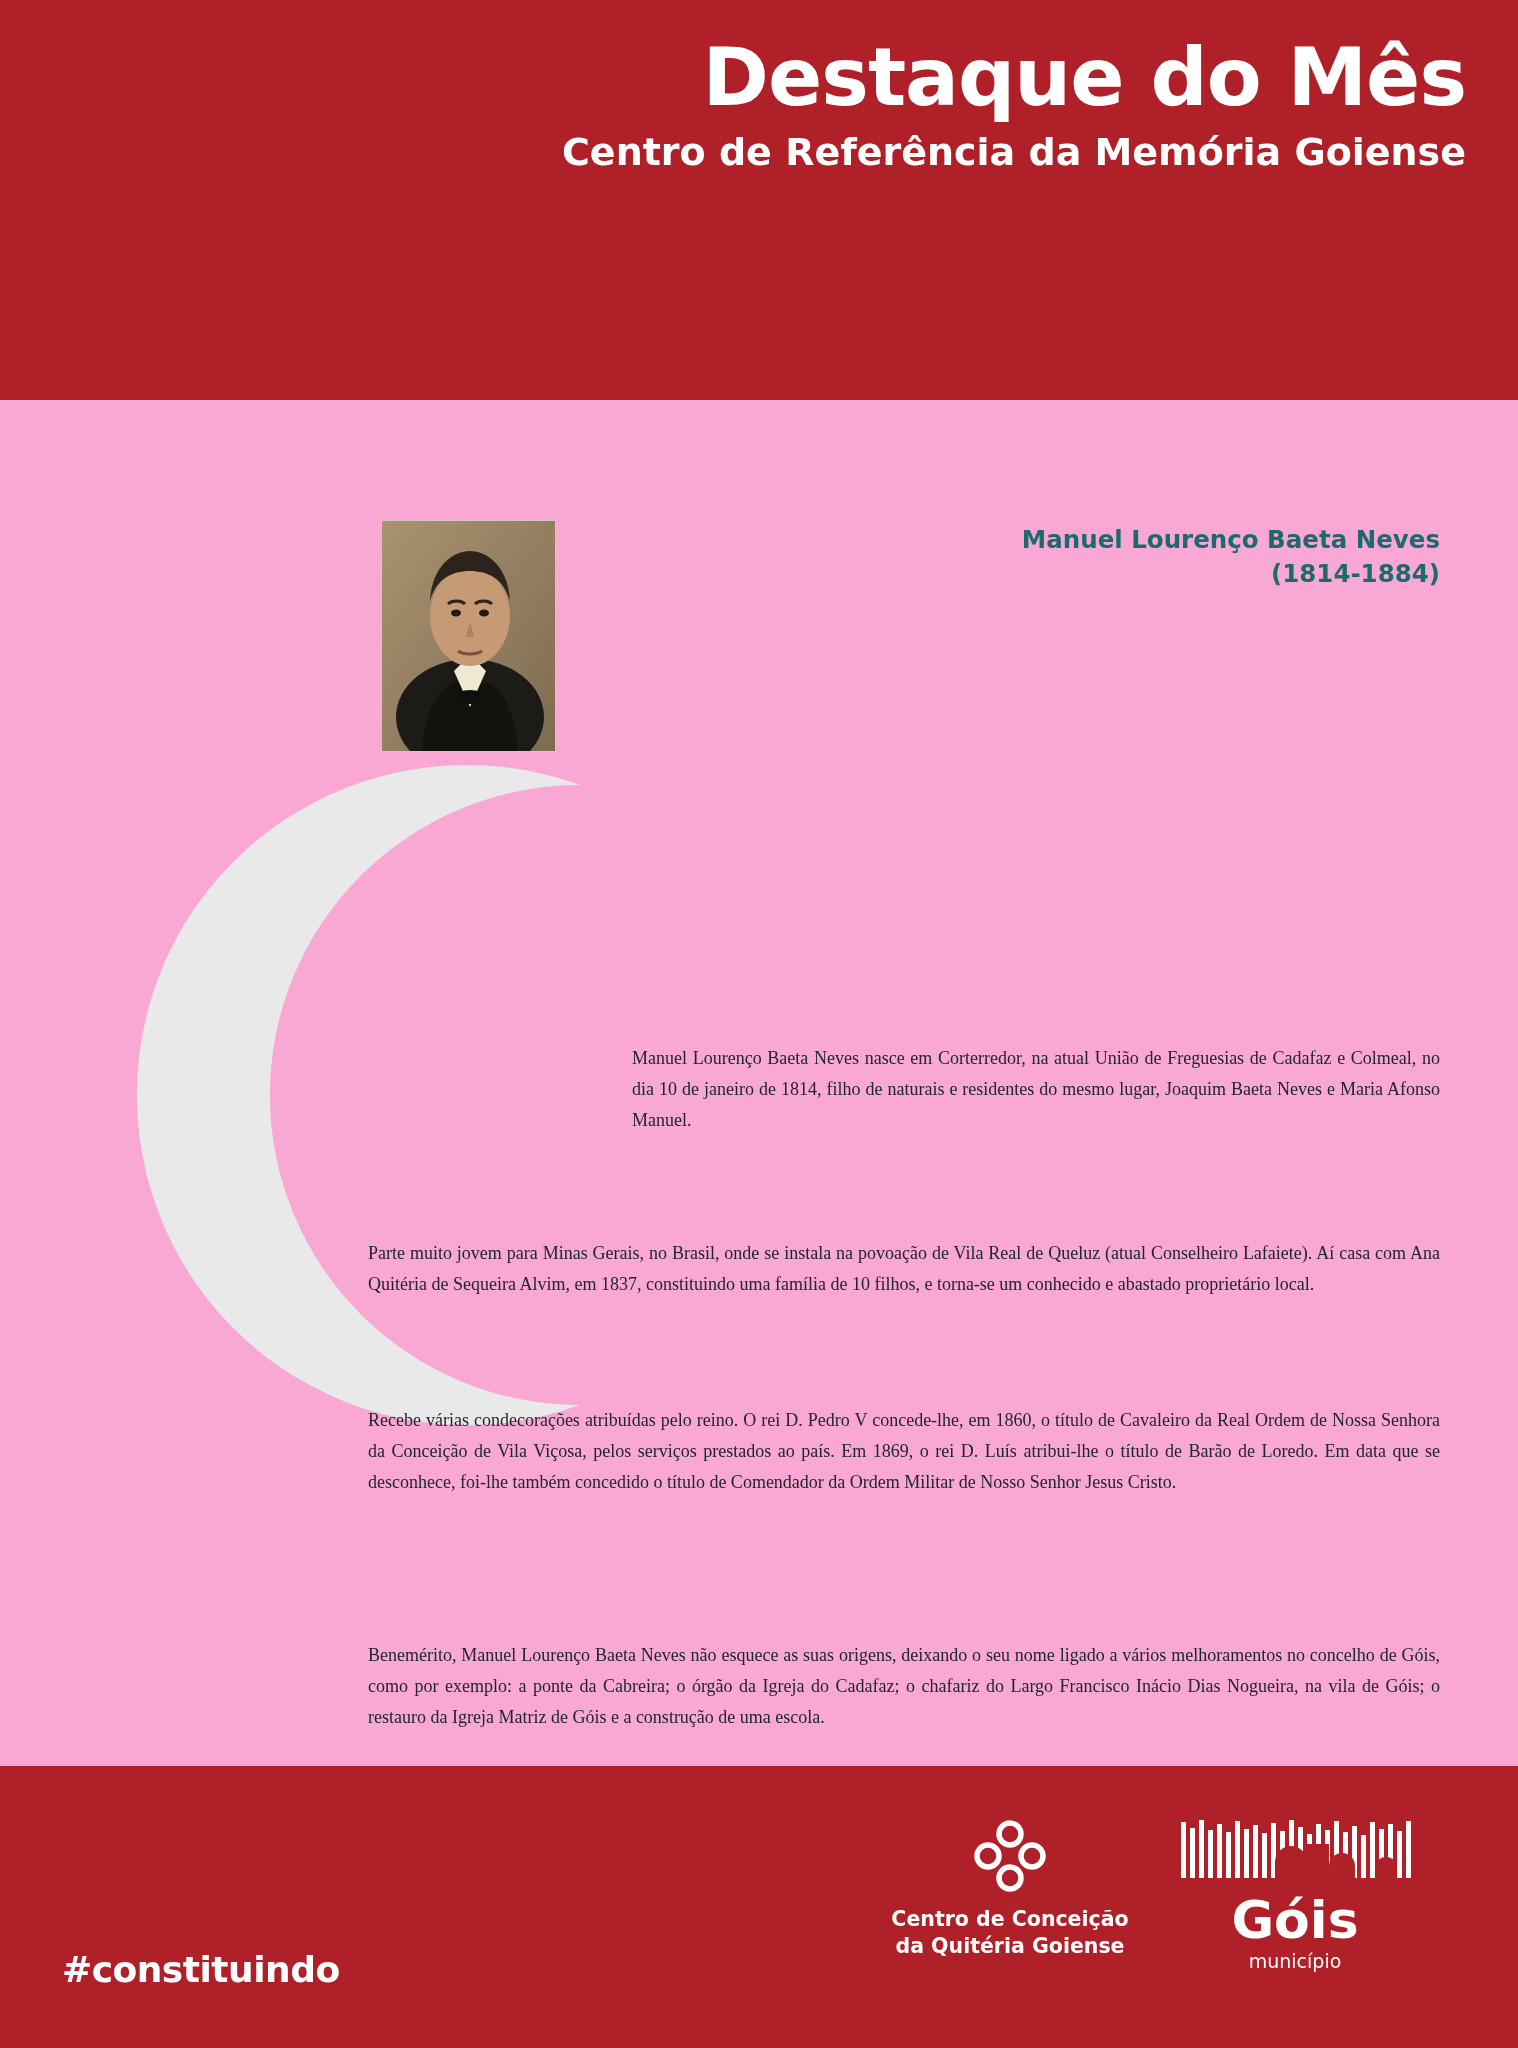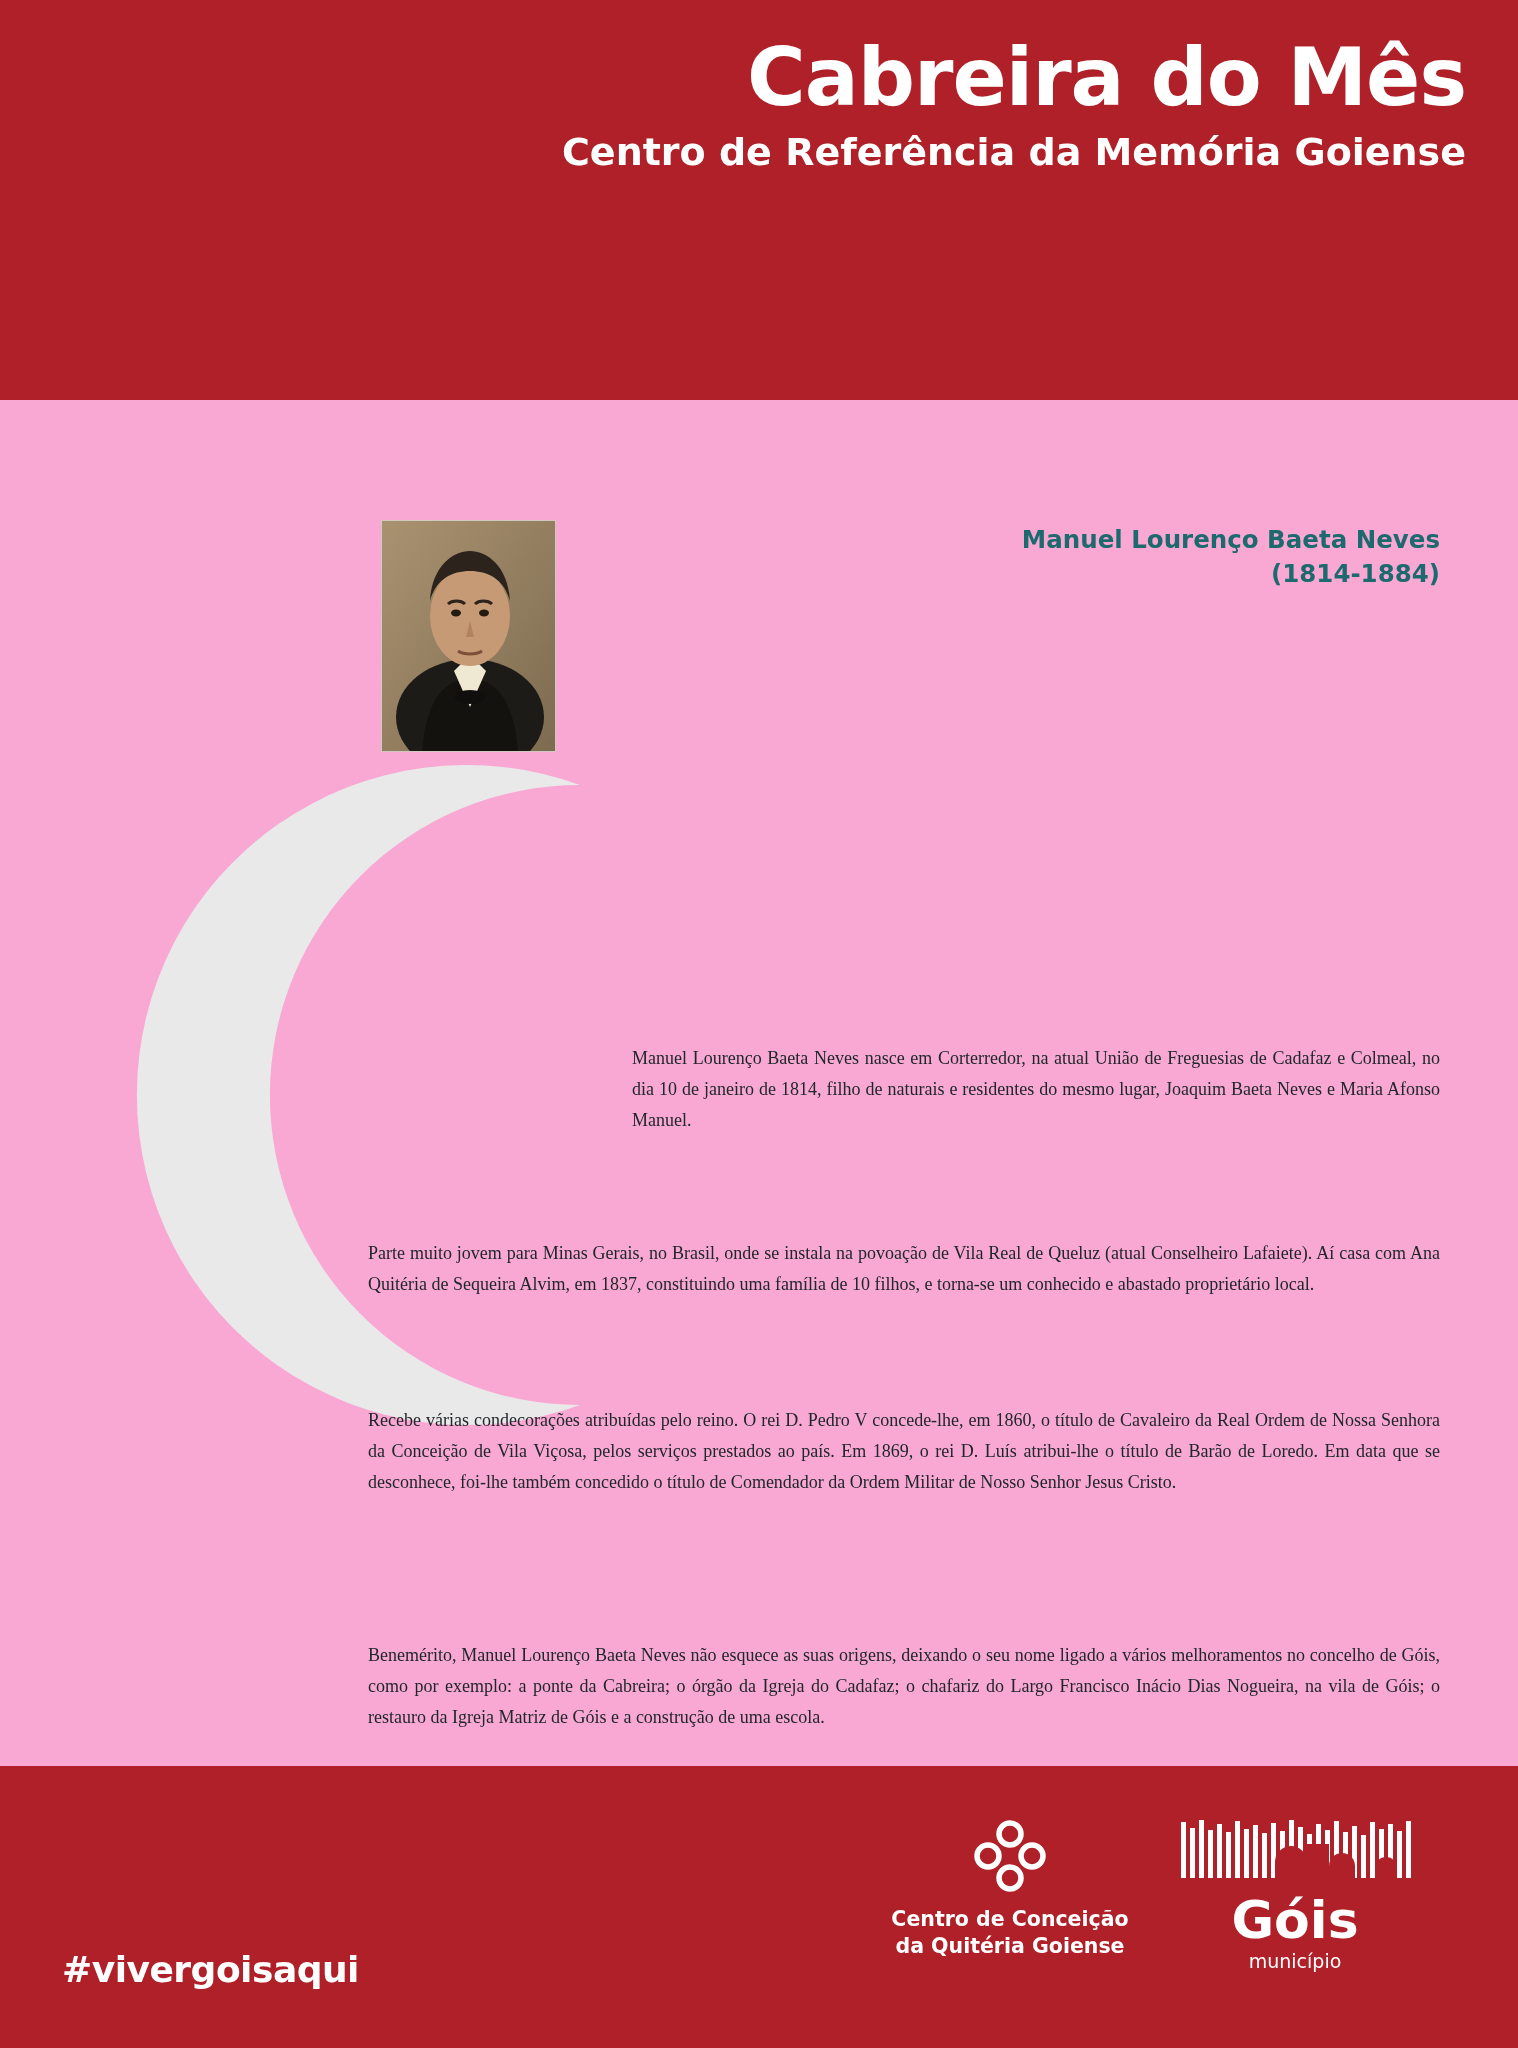--- a/index.html
+++ b/index.html
@@ -171,21 +171,21 @@
   .gois-sub {
     font-size: 19px;
     line-height: 1;
     margin-top: 6px;
   }
 </style>
 </head>
 <body>
 
 <div class="header">
-  <div class="header-title">Cabreira do Mês</div>
+  <div class="header-title">Destaque do Mês</div>
   <div class="header-subtitle">Centro de Referência da Memória Goiense</div>
 </div>
 
 <div class="content">
 
   <div class="watermark">
     <svg width="700" height="700" viewBox="0 0 700 700" aria-hidden="true">
       <path d="M520 40 A330 330 0 1 0 520 660 A265 265 0 1 1 520 40 Z" fill="#e9e9e9"></path>
     </svg>
   </div>
@@ -224,21 +224,21 @@
     <div class="para p-intro">Manuel Lourenço Baeta Neves nasce em Corterredor, na atual União de Freguesias de Cadafaz e Colmeal, no dia 10 de janeiro de 1814, filho de naturais e residentes do mesmo lugar, Joaquim Baeta Neves e Maria Afonso Manuel.</div>
     <div class="para p2">Parte muito jovem para Minas Gerais, no Brasil, onde se instala na povoação de Vila Real de Queluz (atual Conselheiro Lafaiete). Aí casa com Ana Quitéria de Sequeira Alvim, em 1837, constituindo uma família de 10 filhos, e torna-se um conhecido e abastado proprietário local.</div>
     <div class="para p3">Recebe várias condecorações atribuídas pelo reino. O rei D. Pedro V concede-lhe, em 1860, o título de Cavaleiro da Real Ordem de Nossa Senhora da Conceição de Vila Viçosa, pelos serviços prestados ao país. Em 1869, o rei D. Luís atribui-lhe o título de Barão de Loredo. Em data que se desconhece, foi-lhe também concedido o título de Comendador da Ordem Militar de Nosso Senhor Jesus Cristo.</div>
     <div class="para p4">Benemérito, Manuel Lourenço Baeta Neves não esquece as suas origens, deixando o seu nome ligado a vários melhoramentos no concelho de Góis, como por exemplo: a ponte da Cabreira; o órgão da Igreja do Cadafaz; o chafariz do Largo Francisco Inácio Dias Nogueira, na vila de Góis; o restauro da Igreja Matriz de Góis e a construção de uma escola.</div>
 
   </div>
 </div>
 
 <div class="footer">
 
-  <div class="hashtag">#vivergoisaqui</div>
+  <div class="hashtag">#constituindo</div>
 
   <div class="crmg-logo">
     <div class="crmg-mark">
       <svg width="78" height="76" viewBox="0 0 78 76" aria-hidden="true">
         <g fill="none" stroke="#ffffff" stroke-width="5.5">
           <circle cx="39" cy="16" r="11"></circle>
           <circle cx="39" cy="60" r="11"></circle>
           <circle cx="17" cy="38" r="11"></circle>
           <circle cx="61" cy="38" r="11"></circle>
         </g>

